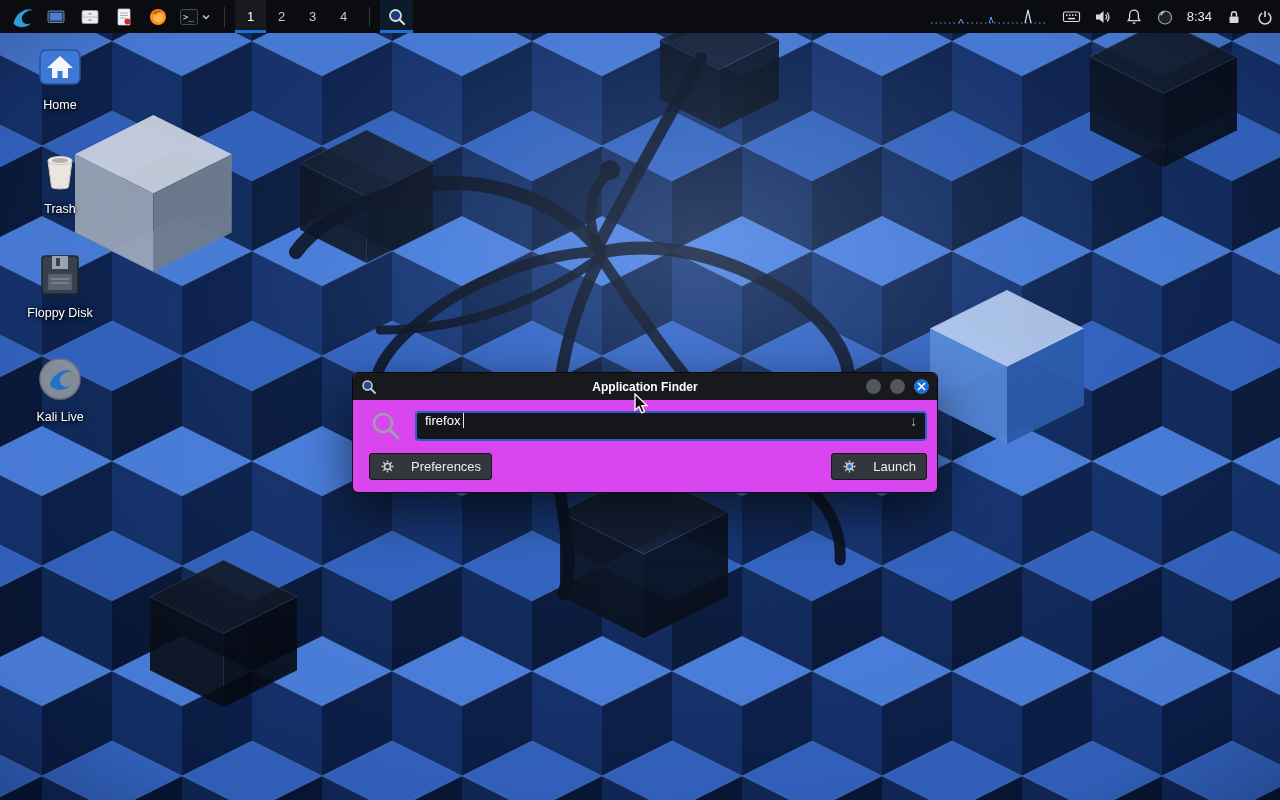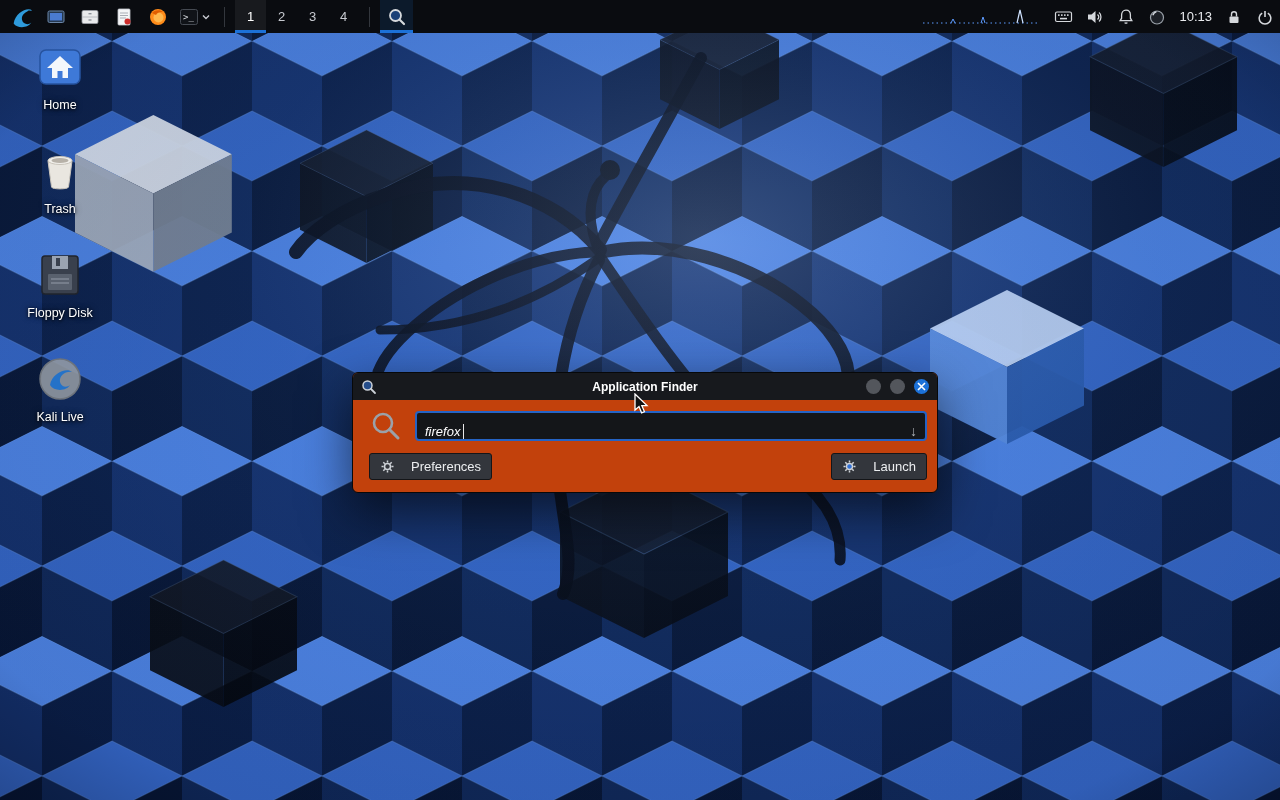--- a/index.html
+++ b/index.html
@@ -27,35 +27,35 @@
   .clock { color:#e9ebee; font-size:13px; background:none; border:none; }
 
   
   .desktop-icons { position:absolute; left:12px; top:44px; display:flex; flex-direction:column;
                    gap:36px; z-index:2; }
   .dicon { width:96px; display:flex; flex-direction:column; align-items:center; gap:8px; cursor:pointer; }
   .dicon .lbl { color:#fff; font-size:12.5px; text-align:center;
                 text-shadow:0 1px 3px rgba(0,0,0,.95), 0 0 6px rgba(0,0,0,.7); }
 
   
-  .finder { position:absolute; left:352px; top:372px; width:586px; background:#c2410c;
+  .finder { position:absolute; left:352px; top:372px; width:586px; background:#d946ef;
             border:1px solid #070809; border-radius:6px; overflow:hidden; z-index:20;
             box-shadow:0 18px 50px rgba(0,0,0,.6); }
   .titlebar { height:27px; background:#17191d; display:flex; align-items:center;
               padding:0 8px; position:relative; }
   .t-icon { position:absolute; left:8px; display:flex; }
   .t-title { flex:1; text-align:center; color:#fff; font-size:12px; font-weight:bold; }
   .winbtns { position:absolute; right:8px; display:flex; gap:9px; align-items:center; }
   .wbtn { width:15px; height:15px; border-radius:50%; border:none; background:#53565c; cursor:pointer; }
   .wbtn.close { background:#1c71d8; display:flex; align-items:center; justify-content:center; }
   .fbody { padding:10px 10px 12px; }
   .search-row { display:flex; align-items:center; margin-bottom:11px; }
   .big-mag { margin:0 13px 0 7px; flex:none; }
   .search-input { flex:1; height:30px; border:2px solid #2563c4; border-radius:4px; background:#141619;
-                  display:flex; align-items:flex-end; padding:0 8px; color:#fff; font-size:13px; cursor:text;font-style:italic; }
+                  display:flex; align-items:flex-start; padding:0 8px; color:#fff; font-size:13px; cursor:text; }
   .caret { width:1px; height:15px; background:#e8e8e8; margin-left:3px; }
   .combo-arrow { margin-left:auto; color:#aeb2b8; font-size:14px; cursor:pointer; }
   .btn-row { display:flex; justify-content:space-between; padding-left:6px; }
   .xf-btn { display:inline-flex; align-items:center; gap:16px; height:27px; padding:0 10px;
             background:#33363c; border:1px solid #141518; border-radius:3px; color:#eceef0;
             font-size:13px; cursor:pointer; }
 
   .cursor { position:absolute; left:634px; top:393px; z-index:40; }
 </style>
 </head>
@@ -248,21 +248,21 @@
         </svg>
       </button>
 
       <button class="tray-btn">
         <svg width="18" height="18" viewBox="0 0 18 18">
           <circle cx="9" cy="9.5" r="6.5" fill="#1c2027" stroke="#9aa1a9" stroke-width="1.2"></circle>
           <path d="M4.8 7.2 A6 6 0 0 1 8.4 3.6" fill="none" stroke="#d8dde3" stroke-width="1.4"></path>
         </svg>
       </button>
 
-      <button class="clock">10:13</button>
+      <button class="clock">8:34</button>
 
       <button class="tray-btn">
         <svg width="18" height="18" viewBox="0 0 18 18">
           <path d="M6.5 8.5 V6.2 a2.5 2.5 0 0 1 5 0 V8.5" fill="none" stroke="#d5d8dc" stroke-width="1.4"></path>
           <rect x="4.5" y="8.5" width="9" height="6.5" rx="1" fill="#d5d8dc"></rect>
         </svg>
       </button>
 
       <button class="tray-btn">
         <svg width="18" height="18" viewBox="0 0 18 18">

